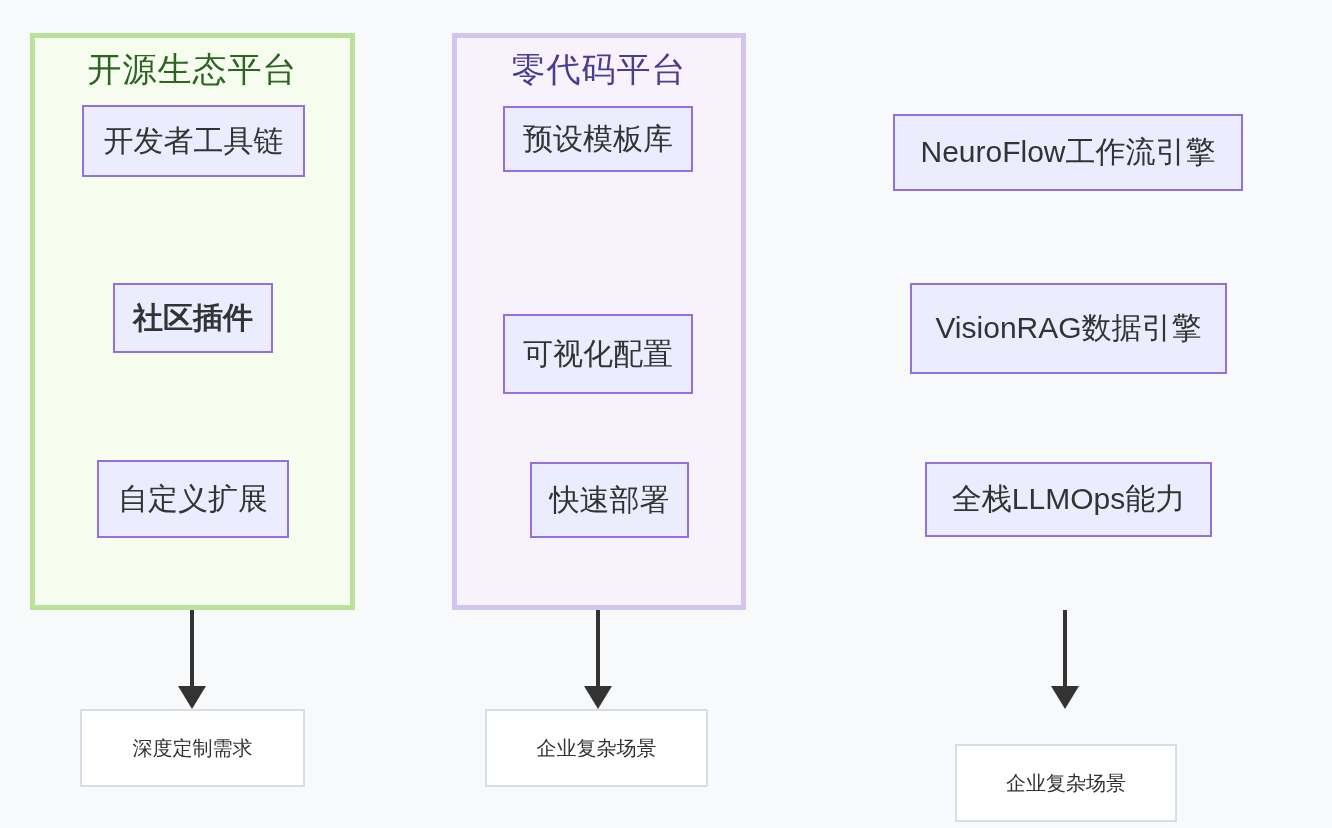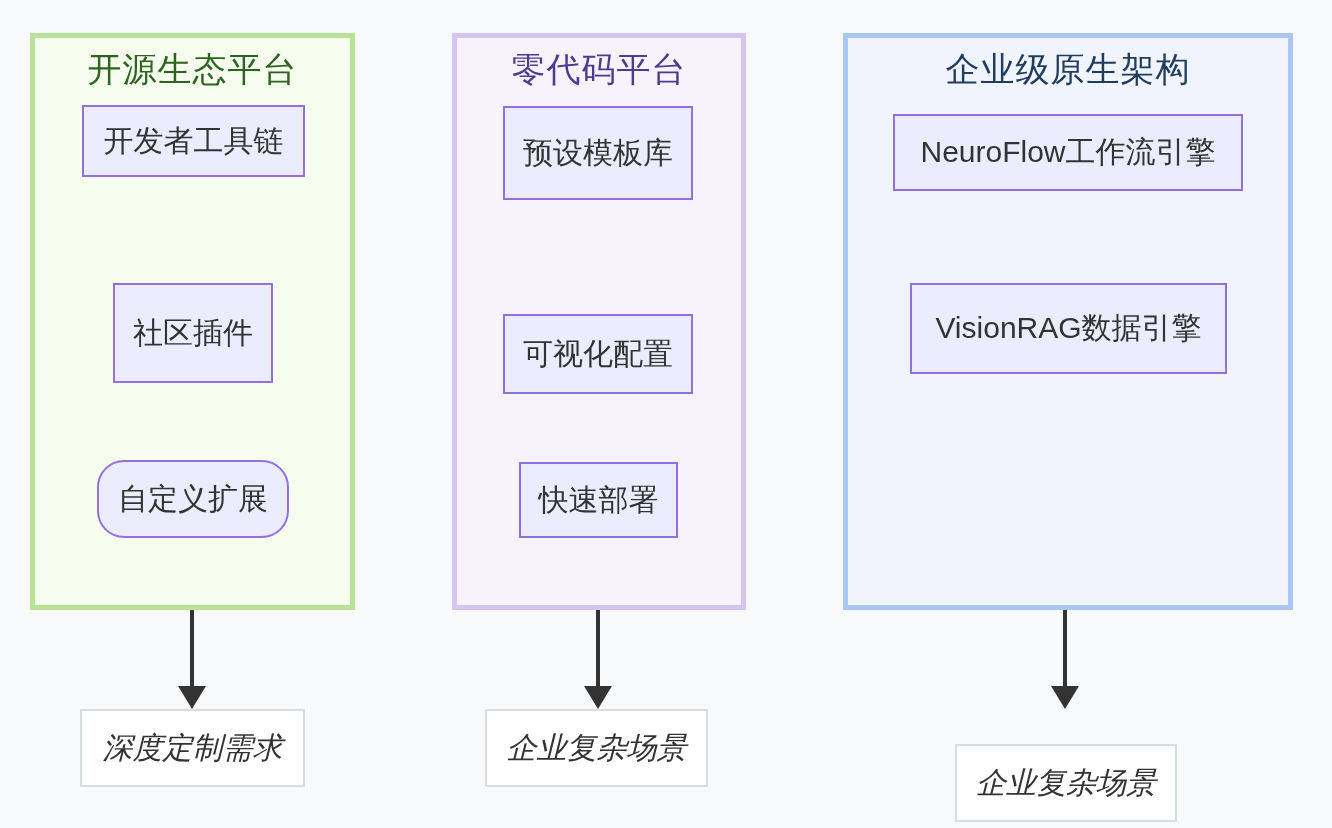--- a/index.html
+++ b/index.html
@@ -41,42 +41,41 @@
     position: absolute;
     box-sizing: border-box;
     background: var(--node-bg);
     border: 2px solid var(--node-border);
     color: var(--node-text);
     font-size: 30px;
     display: flex; align-items: center; justify-content: center;
     white-space: nowrap;
   }
   .n-c1-1 { left: 82px;  top: 105px; width: 223px; height: 72px; }
-  .n-c1-2 { left: 113px; top: 283px; width: 160px; height: 100px; }
-  .n-c1-3 { left: 97px;  top: 460px; width: 192px; height: 78px; border-radius: 27px; }
+  .n-c1-2 { left: 113px; top: 283px; width: 160px; height: 70px; font-weight: bold; }
+  .n-c1-3 { left: 97px;  top: 460px; width: 192px; height: 78px; }
 
-  .n-c2-1 { left: 503px; top: 106px; width: 190px; height: 94px; }
+  .n-c2-1 { left: 503px; top: 106px; width: 190px; height: 66px; }
   .n-c2-2 { left: 503px; top: 283px; width: 190px; height: 80px; margin-top: 31px; }
-  .n-c2-3 { left: 519px; top: 462px; width: 159px; height: 76px; }
+  .n-c2-3 { left: 530px; top: 462px; width: 159px; height: 76px; }
 
   .n-c3-1 { left: 893px; top: 106px; width: 350px; height: 77px; margin-top: 8px; }
   .n-c3-2 { left: 910px; top: 283px; width: 317px; height: 91px; }
   .n-c3-3 { left: 925px; top: 462px; width: 287px; height: 75px; }
 
   
   .result {
     position: absolute;
     box-sizing: border-box;
     background: var(--result-bg);
     border: 2px solid var(--result-border);
     color: var(--node-text);
-    font-size: 30px;
+    font-size: 20px;
     display: flex; align-items: center; justify-content: center;
     white-space: nowrap;
-    font-style: italic;
   }
   .r-1 { left: 80px;  top: 709px; width: 225px; height: 78px; }
   .r-2 { left: 485px; top: 709px; width: 223px; height: 78px; }
   .r-3 { left: 955px; top: 744px; width: 222px; height: 78px; }
 
   
   .arrow { position: absolute; width: 28px; }
   .arrow .shaft {
     position: absolute; left: 12px; top: 0;
     width: 4px; height: 78px;
@@ -105,25 +104,23 @@
   <div class="node n-c1-2">社区插件</div>
   <div class="node n-c1-3">自定义扩展</div>
 
   <section class="cluster cluster-nocode">
     <h2 class="cluster-title t-nocode">零代码平台</h2>
   </section>
   <div class="node n-c2-1">预设模板库</div>
   <div class="node n-c2-2">可视化配置</div>
   <div class="node n-c2-3">快速部署</div>
 
-  <section class="cluster cluster-ent">
-    <h2 class="cluster-title t-ent">企业级原生架构</h2>
-  </section>
   <div class="node n-c3-1">NeuroFlow工作流引擎</div>
   <div class="node n-c3-2">VisionRAG数据引擎</div>
+  <div class="node n-c3-3">全栈LLMOps能力</div>
 
   <div class="arrow a-1">
     <div class="shaft"></div>
     <div class="head"></div>
   </div>
   <div class="arrow a-2">
     <div class="shaft"></div>
     <div class="head"></div>
   </div>
   <div class="arrow a-3">

